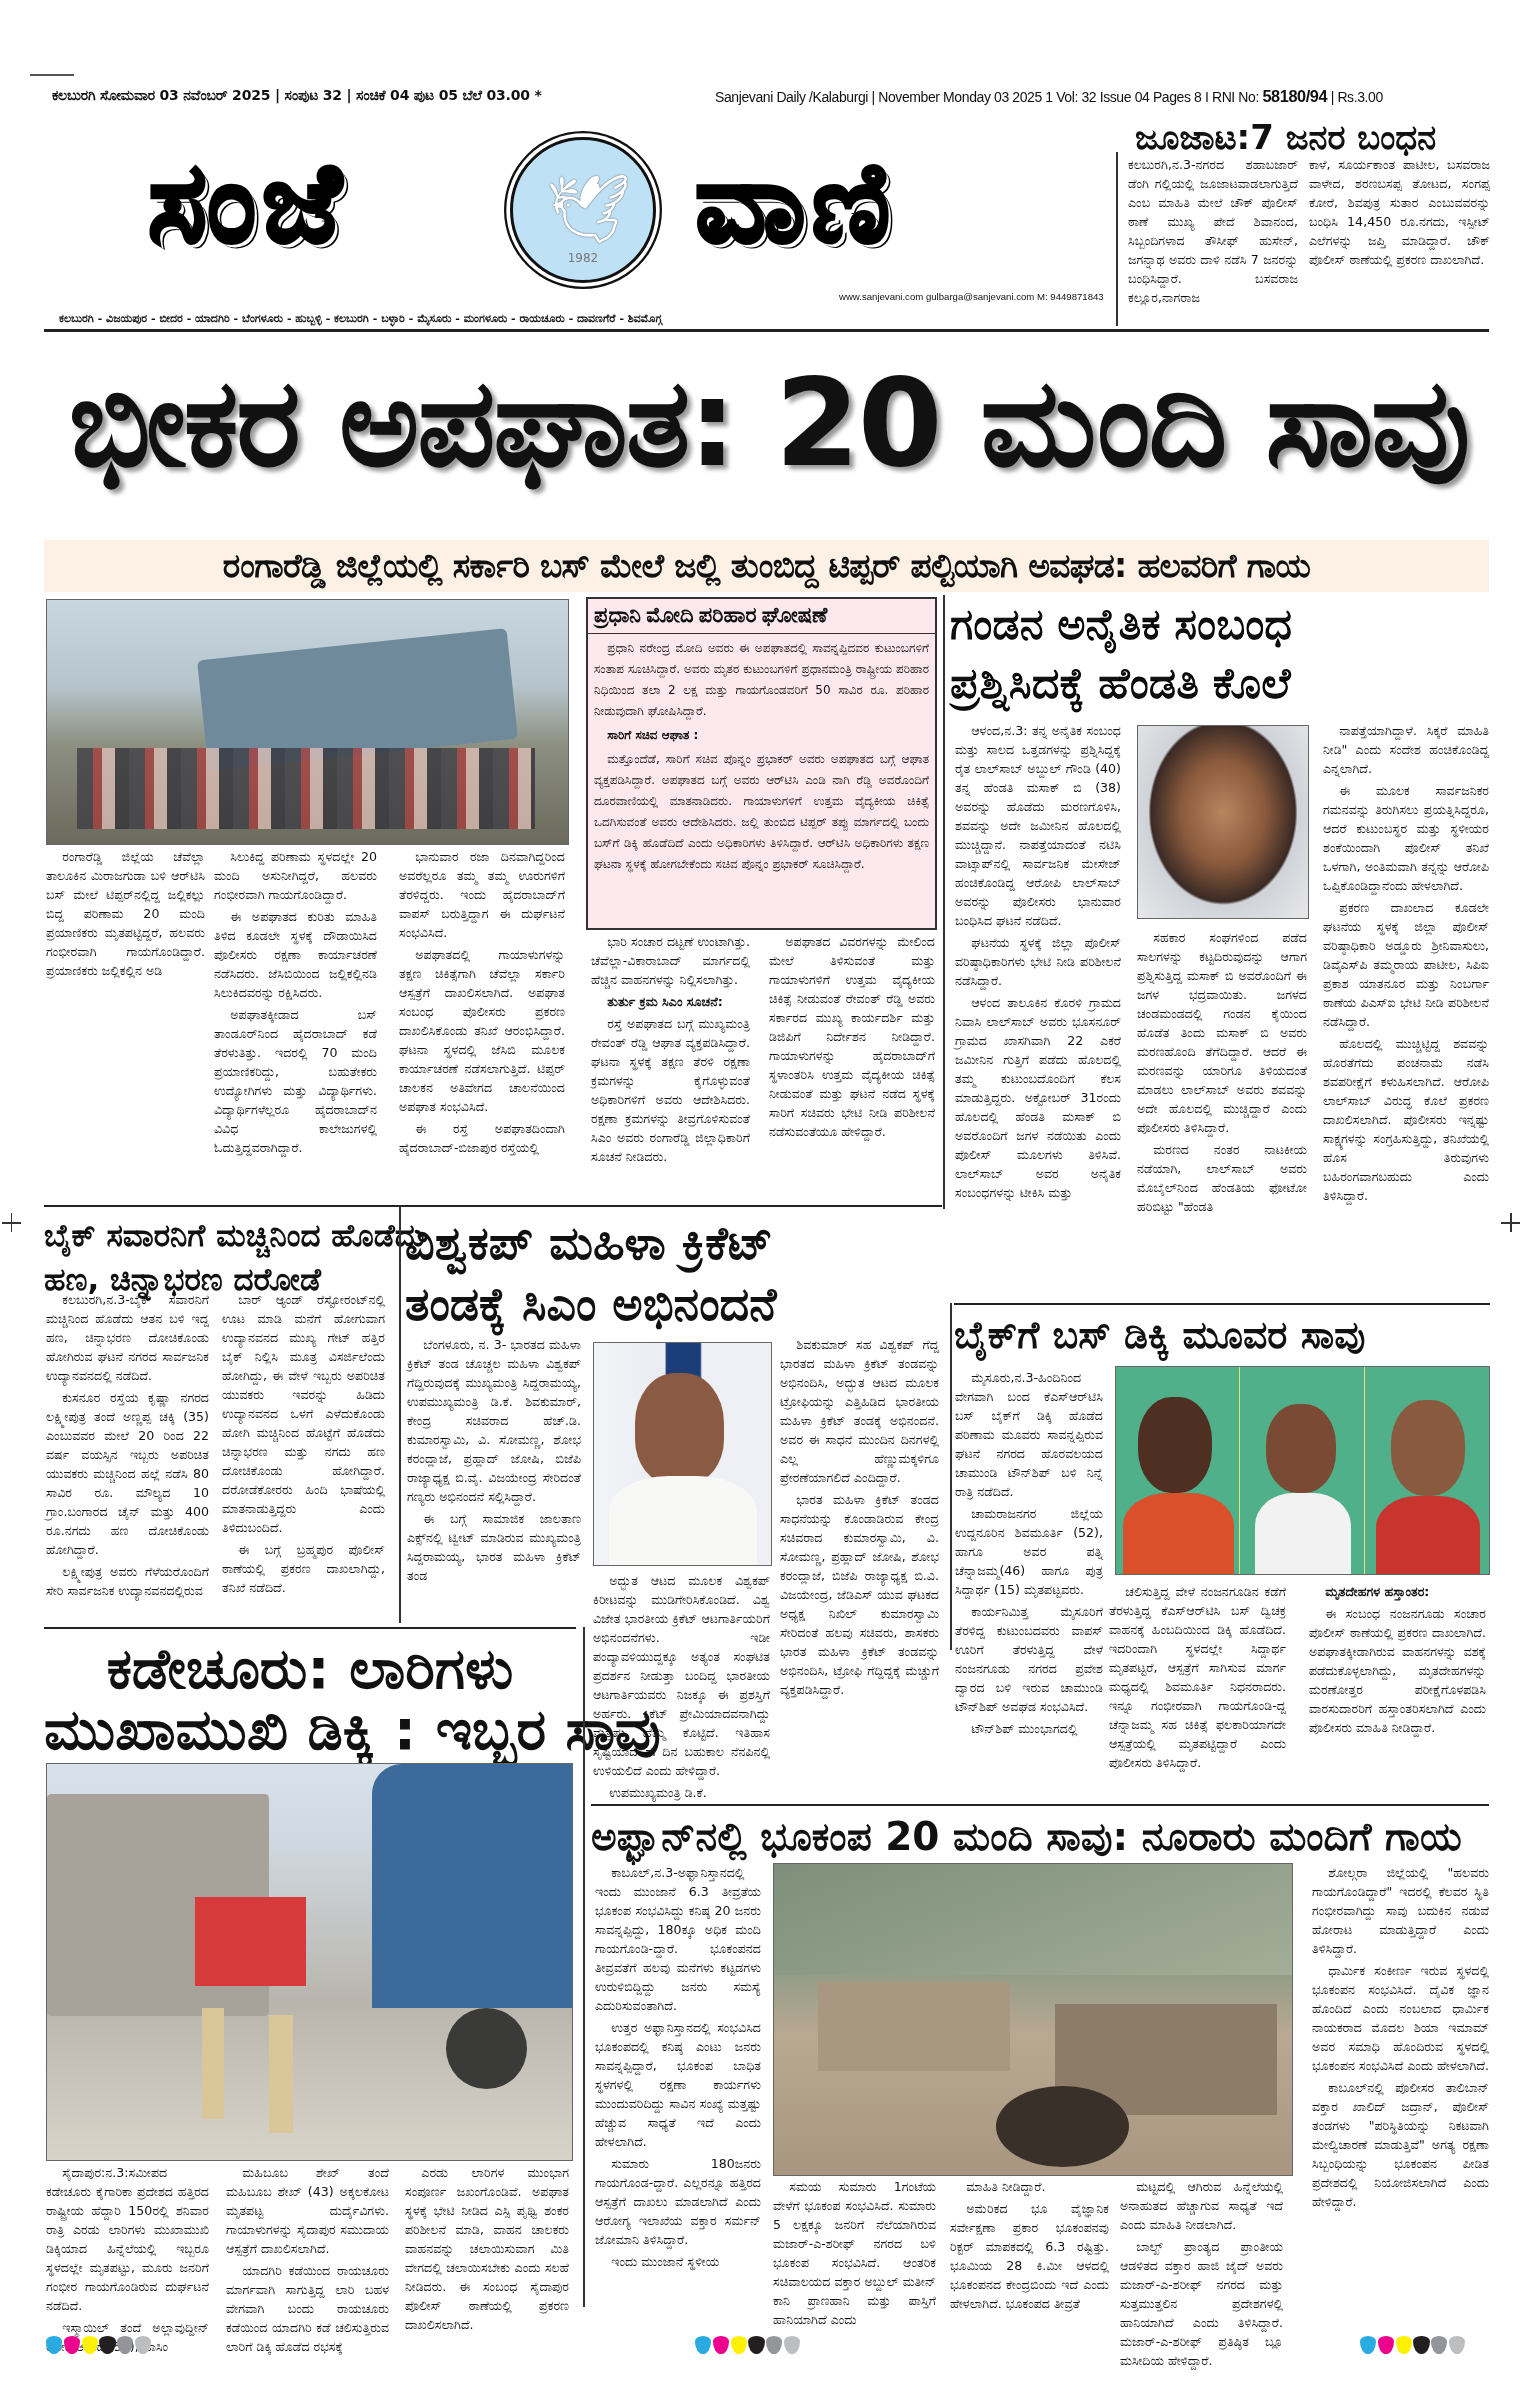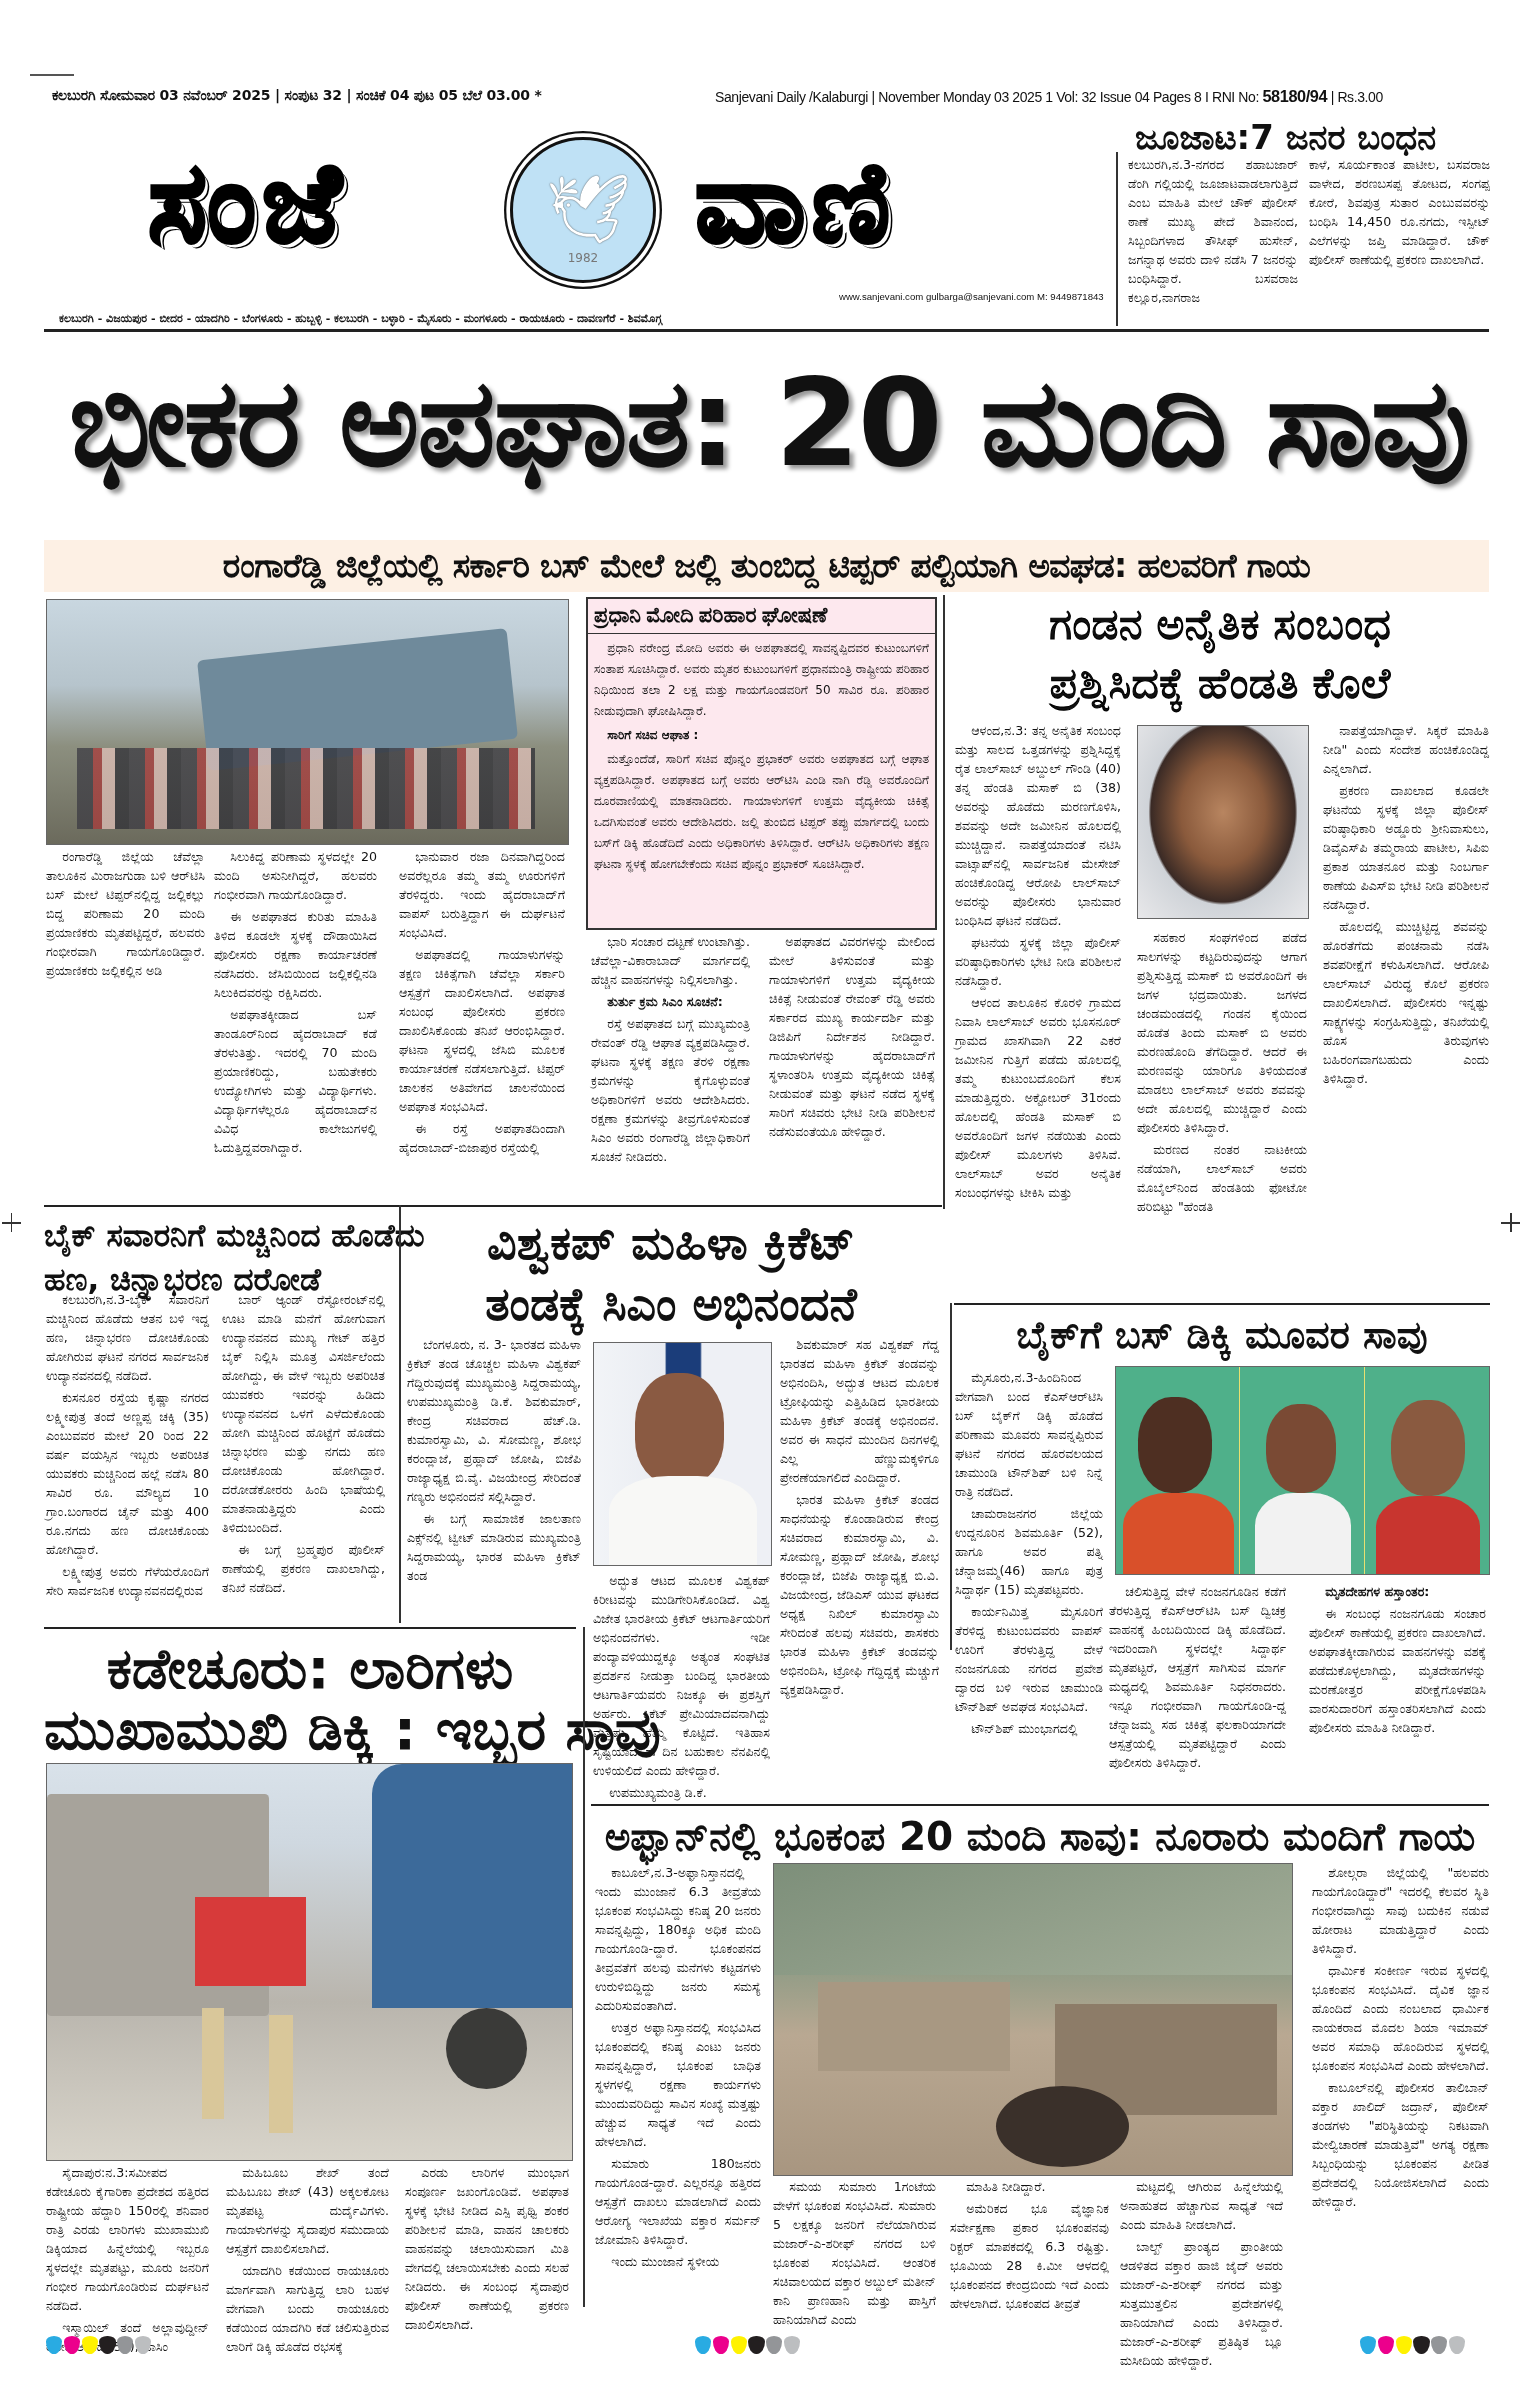--- a/index.html
+++ b/index.html
@@ -29,21 +29,21 @@
   .subbar { left:44px; top:540px; width:1445px; height:52px; background:#fdf0e4; font-size:33px; font-weight:bold;
             line-height:52px; text-align:center; white-space:nowrap; letter-spacing:-0.7px; }
   .photo { position:absolute; overflow:hidden; border:0.7px solid #666; }
   .body-text { position:absolute; font-size:12.6px; line-height:19px; text-align:justify; }
   .body-text p { margin:0 0 3px 0; text-indent:16.3px; }
   .pinkbox { left:586px; top:597px; width:347px; height:329px; background:#fde8ee; border:2.2px solid #333; }
   .pinkbox h3 { margin:0; padding:4.4px 6px; font-size:21px; font-weight:bold; border-bottom:1.5px solid #333; white-space:nowrap;font-family:Liberation Serif, serif;}
   .pinkbox .in { padding:4.4px 6px; font-size:12px; line-height:21px; text-align:justify;}
   .pinkbox .in p { margin:0 0 3px 0; text-indent:13.3px; }
   .pinkbox .sub { font-weight:bold; text-indent:13.3px; }
-  .head-xl { position:absolute; font-weight:bold; white-space:nowrap; text-align:center; }
+  .head-xl { position:absolute; font-weight:bold; white-space:nowrap; text-align:left; }
   .reg { position:absolute; width:19px; height:19px; }
   .reg:before { content:""; position:absolute; left:9px; top:0; width:1.5px; height:19px; background:#333; }
   .reg:after { content:""; position:absolute; left:0; top:9px; width:19px; height:1.5px; background:#333; }
   .colorbar { position:absolute; top:2336px; height:18px; display:flex; gap:1.5px; }
   .colorbar span { display:block; width:16.3px; height:18px; border-radius:50% 50% 50% 50% / 30% 30% 70% 70%; }
 </style>
 </head>
 <body>
 
 <div class="abs topdash"></div>
@@ -117,20 +117,21 @@
     <p>ಘಟನೆಯ ಸ್ಥಳಕ್ಕೆ ಜಿಲ್ಲಾ ಪೊಲೀಸ್ ವರಿಷ್ಠಾಧಿಕಾರಿಗಳು ಭೇಟಿ ನೀಡಿ ಪರಿಶೀಲನೆ ನಡೆಸಿದ್ದಾರೆ.</p>
     <p>ಆಳಂದ ತಾಲೂಕಿನ ಕೊರಳಿ ಗ್ರಾಮದ ನಿವಾಸಿ ಲಾಲ್‌ಸಾಬ್ ಅವರು ಭೂಸನೂರ್ ಗ್ರಾಮದ ಖಾಸಗಿವಾಗಿ 22 ಎಕರೆ ಜಮೀನಿನ ಗುತ್ತಿಗೆ ಪಡೆದು ಹೊಲದಲ್ಲಿ ತಮ್ಮ ಕುಟುಂಬದೊಂದಿಗೆ ಕೆಲಸ ಮಾಡುತ್ತಿದ್ದರು. ಅಕ್ಟೋಬರ್ 31ರಂದು ಹೊಲದಲ್ಲಿ ಹೆಂಡತಿ ಮಸಾಕ್ ಬಿ ಅವರೊಂದಿಗೆ ಜಗಳ ನಡೆಯಿತು ಎಂದು ಪೊಲೀಸ್ ಮೂಲಗಳು ತಿಳಿಸಿವೆ. ಲಾಲ್‌ಸಾಬ್ ಅವರ ಅನೈತಿಕ ಸಂಬಂಧಗಳನ್ನು ಟೀಕಿಸಿ ಮತ್ತು</p>
   </div>
 <div class="photo" style="left:1137px; top:725px; width:170px; height:192px; background:radial-gradient(ellipse at 50% 45%,#b88560 0%,#8a5a3c 35%,#3a2a25 60%,#cfd3d8 62%,#e8e8ea 100%);"></div>
 <div class="body-text" style="left:1137px; top:928px; width:170px;" id="wife-col2">
     <p>ಸಹಕಾರ ಸಂಘಗಳಿಂದ ಪಡೆದ ಸಾಲಗಳನ್ನು ಕಟ್ಟದಿರುವುದನ್ನು ಆಗಾಗ ಪ್ರಶ್ನಿಸುತ್ತಿದ್ದ ಮಸಾಕ್ ಬಿ ಅವರೊಂದಿಗೆ ಈ ಜಗಳ ಭದ್ರವಾಯಿತು. ಜಗಳದ ಚಂಡಮಂಡದಲ್ಲಿ ಗಂಡನ ಕೈಯಿಂದ ಹೊಡೆತ ತಿಂದು ಮಸಾಕ್ ಬಿ ಅವರು ಮರಣಹೊಂದಿ ತೆಗೆದಿದ್ದಾರೆ. ಆದರೆ ಈ ಮರಣವನ್ನು ಯಾರಿಗೂ ತಿಳಿಯದಂತೆ ಮಾಡಲು ಲಾಲ್‌ಸಾಬ್ ಅವರು ಶವವನ್ನು ಅದೇ ಹೊಲದಲ್ಲಿ ಮುಚ್ಚಿದ್ದಾರೆ ಎಂದು ಪೊಲೀಸರು ತಿಳಿಸಿದ್ದಾರೆ.</p>
     <p>ಮರಣದ ನಂತರ ನಾಟಕೀಯ ನಡೆಯಾಗಿ, ಲಾಲ್‌ಸಾಬ್ ಅವರು ಮೊಬೈಲ್‌ನಿಂದ ಹೆಂಡತಿಯ ಫೋಟೋ ಹರಿಬಿಟ್ಟು "ಹೆಂಡತಿ</p>
   </div>
 <div class="body-text" style="left:1323px; top:721px; width:166px;" id="wife-col3">
     <p>ನಾಪತ್ತೆಯಾಗಿದ್ದಾಳೆ. ಸಿಕ್ಕರೆ ಮಾಹಿತಿ ನೀಡಿ" ಎಂದು ಸಂದೇಶ ಹಂಚಿಕೊಂಡಿದ್ದ ಎನ್ನಲಾಗಿದೆ.</p>
+    <p>ಈ ಮೂಲಕ ಸಾರ್ವಜನಿಕರ ಗಮನವನ್ನು ತಿರುಗಿಸಲು ಪ್ರಯತ್ನಿಸಿದ್ದರೂ, ಆದರೆ ಕುಟುಂಬಸ್ಥರ ಮತ್ತು ಸ್ಥಳೀಯರ ಶಂಕೆಯಿಂದಾಗಿ ಪೊಲೀಸ್ ತನಿಖೆ ಒಳಗಾಗಿ, ಅಂತಿಮವಾಗಿ ತನ್ನನ್ನು ಆರೋಪಿ ಒಪ್ಪಿಕೊಂಡಿದ್ದಾನೆಂದು ಹೇಳಲಾಗಿದೆ.</p>
     <p>ಪ್ರಕರಣ ದಾಖಲಾದ ಕೂಡಲೇ ಘಟನೆಯ ಸ್ಥಳಕ್ಕೆ ಜಿಲ್ಲಾ ಪೊಲೀಸ್ ವರಿಷ್ಠಾಧಿಕಾರಿ ಅಡ್ಡೂರು ಶ್ರೀನಿವಾಸುಲು, ಡಿವೈಎಸ್‌ಪಿ ತಮ್ಮರಾಯ ಪಾಟೀಲ, ಸಿಪಿಐ ಪ್ರಕಾಶ ಯಾತನೂರ ಮತ್ತು ನಿಂಬರ್ಗಾ ಠಾಣೆಯ ಪಿಎಸ್‌ಐ ಭೇಟಿ ನೀಡಿ ಪರಿಶೀಲನೆ ನಡೆಸಿದ್ದಾರೆ.</p>
     <p>ಹೊಲದಲ್ಲಿ ಮುಚ್ಚಿಟ್ಟಿದ್ದ ಶವವನ್ನು ಹೊರತೆಗೆದು ಪಂಚನಾಮೆ ನಡೆಸಿ ಶವಪರೀಕ್ಷೆಗೆ ಕಳುಹಿಸಲಾಗಿದೆ. ಆರೋಪಿ ಲಾಲ್‌ಸಾಬ್ ವಿರುದ್ಧ ಕೊಲೆ ಪ್ರಕರಣ ದಾಖಲಿಸಲಾಗಿದೆ. ಪೊಲೀಸರು ಇನ್ನಷ್ಟು ಸಾಕ್ಷ್ಯಗಳನ್ನು ಸಂಗ್ರಹಿಸುತ್ತಿದ್ದು, ತನಿಖೆಯಲ್ಲಿ ಹೊಸ ತಿರುವುಗಳು ಬಹಿರಂಗವಾಗಬಹುದು ಎಂದು ತಿಳಿಸಿದ್ದಾರೆ.</p>
   </div>
 
 <div class="reg" style="left:1.5px; top:1213px;"></div>
 <div class="reg" style="left:1501px; top:1213px;"></div>
 
 <div class="hr" style="left:44px; top:1205px; width:898px; height:2.2px;"></div>
 <div class="hr" style="left:954px; top:1303px; width:536px; height:2.2px;"></div>
 

